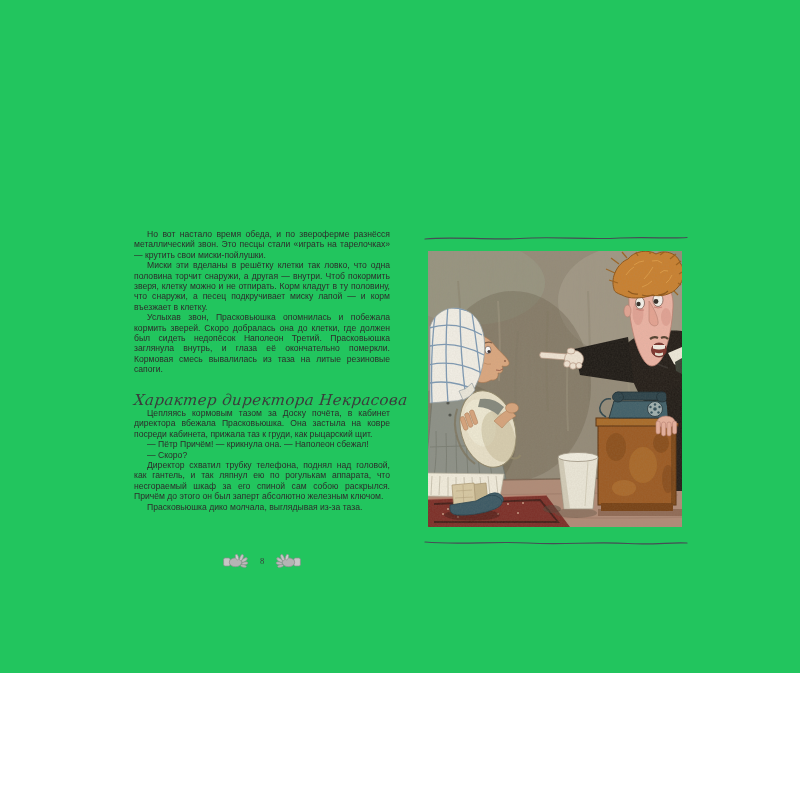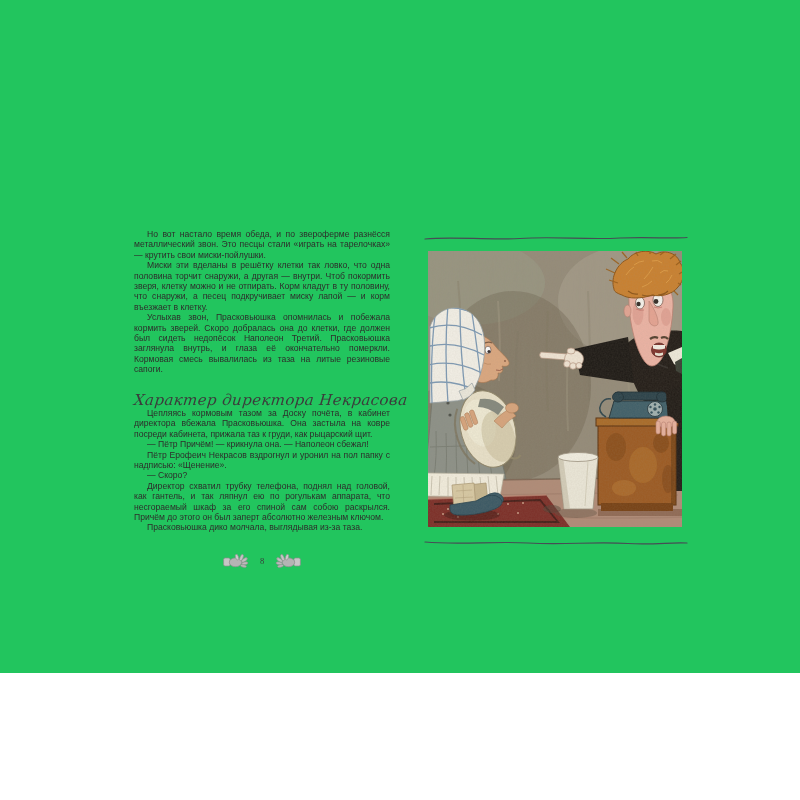--- a/index.html
+++ b/index.html
@@ -32,21 +32,20 @@
     <p class="para">Но вот настало время обеда, и по звероферме разнёсся металлический звон. Это песцы стали «играть на тарелочках» — крутить свои миски-пойлушки.</p>
     <p class="para">Миски эти вделаны в решётку клетки так ловко, что одна половина торчит снаружи, а другая — внутри. Чтоб покормить зверя, клетку можно и не отпирать. Корм кладут в ту половину, что снаружи, а песец подкручивает миску лапой — и корм въезжает в клетку.</p>
     <p class="para">Услыхав звон, Прасковьюшка опомнилась и побежала кормить зверей. Скоро добралась она до клетки, где должен был сидеть недопёсок Наполеон Третий. Прасковьюшка заглянула внутрь, и глаза её окончательно померкли. Кормовая смесь вывалилась из таза на литые резиновые сапоги.</p>
   </div>
 
   <div class="script-heading">Характер директора Некрасова</div>
 
   <div id="text-block-bottom" class="text-block">
     <p class="para">Цепляясь кормовым тазом за Доску почёта, в кабинет директора вбежала Прасковьюшка. Она застыла на ковре посреди кабинета, прижала таз к груди, как рыцарский щит.</p>
     <p class="para">— Пётр Причём! — крикнула она. — Наполеон сбежал!</p>
-    <p class="para">Пётр Ерофеич Некрасов вздрогнул и уронил на пол папку с надписью: «Щенение».</p>
     <p class="para">— Скоро?</p>
     <p class="para">Директор схватил трубку телефона, поднял над головой, как гантель, и так ляпнул ею по рогулькам аппарата, что несгораемый шкаф за его спиной сам собою раскрылся. Причём до этого он был заперт абсолютно железным ключом.</p>
     <p class="para">Прасковьюшка дико молчала, выглядывая из-за таза.</p>
   </div>
 
   <div id="page-footer">
     <svg width="26" height="16" viewBox="0 0 26 16">
       <rect x="0.6" y="5" width="6.5" height="8" rx="1.6" fill="#c6c6c6" stroke="#8e8e8e" stroke-width="0.7"></rect>
       <ellipse cx="12.5" cy="9.3" rx="6.2" ry="4.4" fill="#b4b4b4" stroke="#8e8e8e" stroke-width="0.7"></ellipse>
       <ellipse cx="14" cy="4.2" rx="1.5" ry="3" fill="#cccccc" stroke="#8e8e8e" stroke-width="0.6" transform="rotate(-18 14 4.2)"></ellipse>

